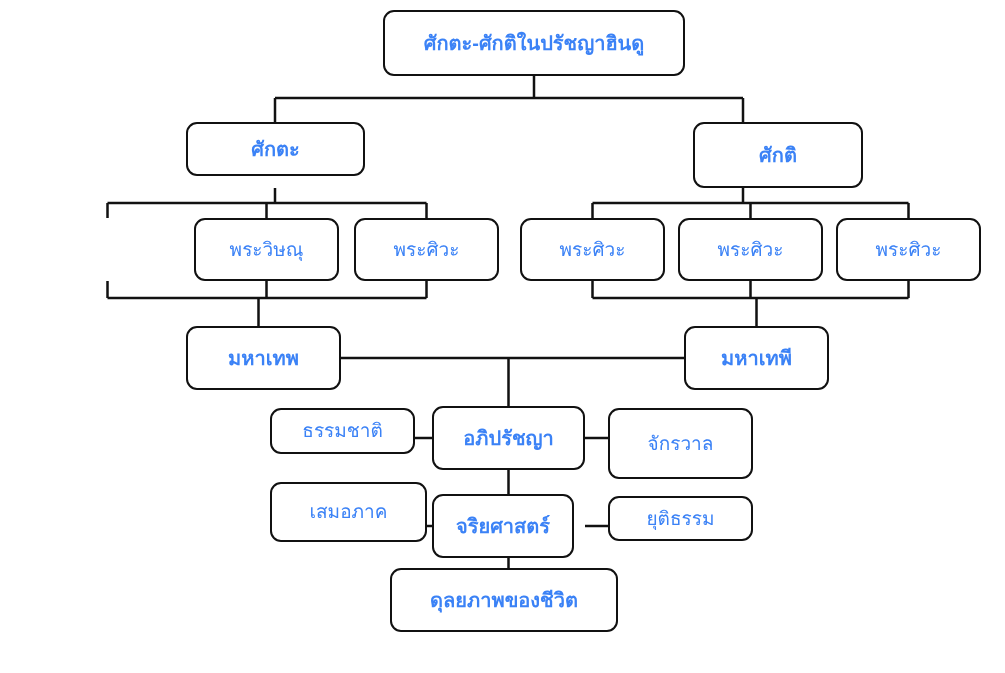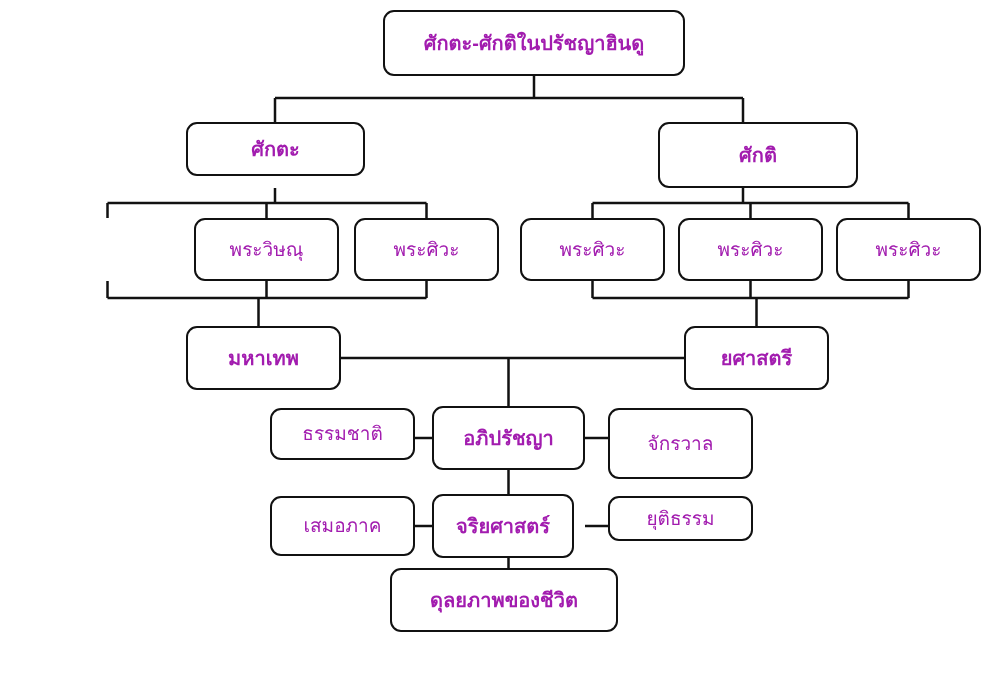--- a/index.html
+++ b/index.html
@@ -24,21 +24,21 @@
   }
   .node {
     position: absolute;
     box-sizing: border-box;
     background: #ffffff;
     border: 2.5px solid #111111;
     border-radius: 11px;
     display: flex;
     align-items: center;
     justify-content: center;
-    color: #a21caf;
+    color: #3b82f6;
     font-size: 19px;
     line-height: 1.25;
     padding: 2px 6px;
   }
   .node.bold {
     font-weight: 700;
     font-size: 20px;
   }
 </style>
 </head>
@@ -70,44 +70,44 @@
       <path d="M585 526 H608"></path>
 
       <path d="M508.5 558 V582"></path>
     </g>
   </svg>
 
   <div class="node bold" style="left:383px;top:10px;width:302px;height:66px">ศักตะ-ศักติในปรัชญาฮินดู</div>
 
   <div class="node bold" style="left:186px;top:122px;width:179px;height:54px">ศักตะ</div>
 
-  <div class="node bold" style="left:658px;top:122px;width:200px;height:66px">ศักติ</div>
+  <div class="node bold" style="left:693px;top:122px;width:170px;height:66px">ศักติ</div>
 
 
   <div class="node" style="left:194px;top:218px;width:145px;height:63px">พระวิษณุ</div>
 
   <div class="node" style="left:354px;top:218px;width:145px;height:63px">พระศิวะ</div>
 
   <div class="node" style="left:520px;top:218px;width:145px;height:63px">พระศิวะ</div>
 
   <div class="node" style="left:678px;top:218px;width:145px;height:63px">พระศิวะ</div>
 
   <div class="node" style="left:836px;top:218px;width:145px;height:63px">พระศิวะ</div>
 
   <div class="node bold" style="left:186px;top:326px;width:155px;height:64px">มหาเทพ</div>
 
-  <div class="node bold" style="left:684px;top:326px;width:145px;height:64px">ยศาสตรี</div>
+  <div class="node bold" style="left:684px;top:326px;width:145px;height:64px">มหาเทพี</div>
 
-  <div class="node" style="left:270px;top:408px;width:145px;height:52px">ธรรมชาติ</div>
+  <div class="node" style="left:270px;top:408px;width:145px;height:46px">ธรรมชาติ</div>
 
   <div class="node bold" style="left:432px;top:406px;width:153px;height:64px">อภิปรัชญา</div>
 
   <div class="node" style="left:608px;top:408px;width:145px;height:71px">จักรวาล</div>
 
-  <div class="node" style="left:270px;top:496px;width:145px;height:60px">เสมอภาค</div>
+  <div class="node" style="left:270px;top:482px;width:157px;height:60px">เสมอภาค</div>
 
   <div class="node bold" style="left:432px;top:494px;width:142px;height:64px">จริยศาสตร์</div>
 
   <div class="node" style="left:608px;top:496px;width:145px;height:45px">ยุติธรรม</div>
 
   <div class="node bold" style="left:390px;top:568px;width:228px;height:64px">ดุลยภาพของชีวิต</div>
 
 </div>
 
 </body></html>

